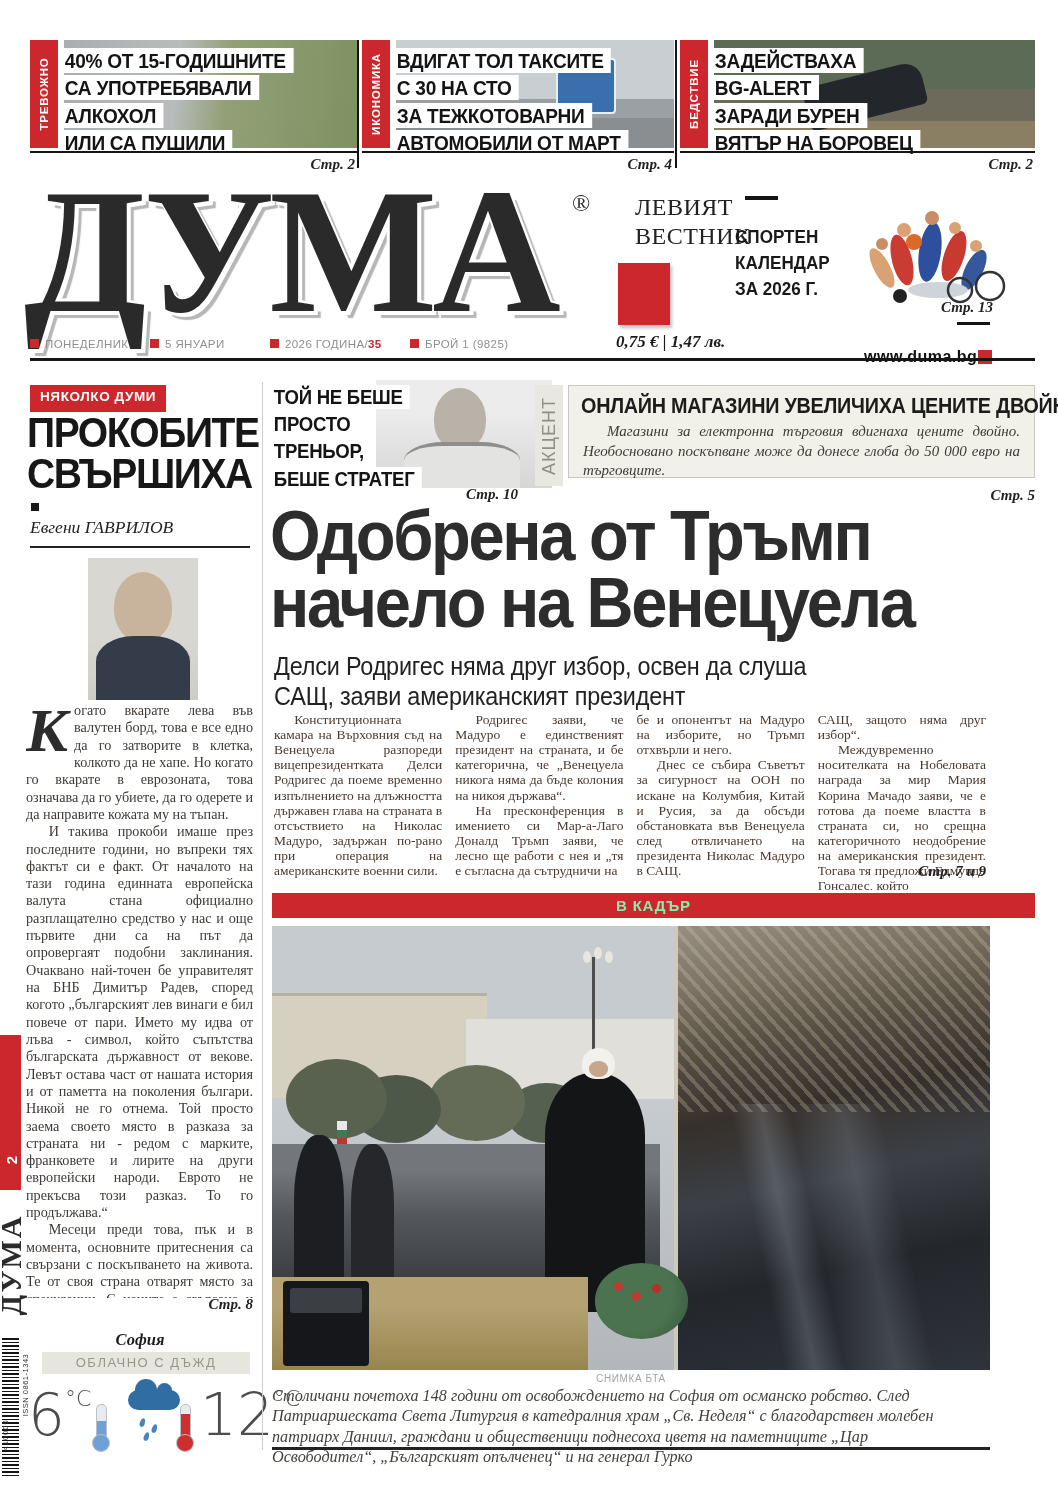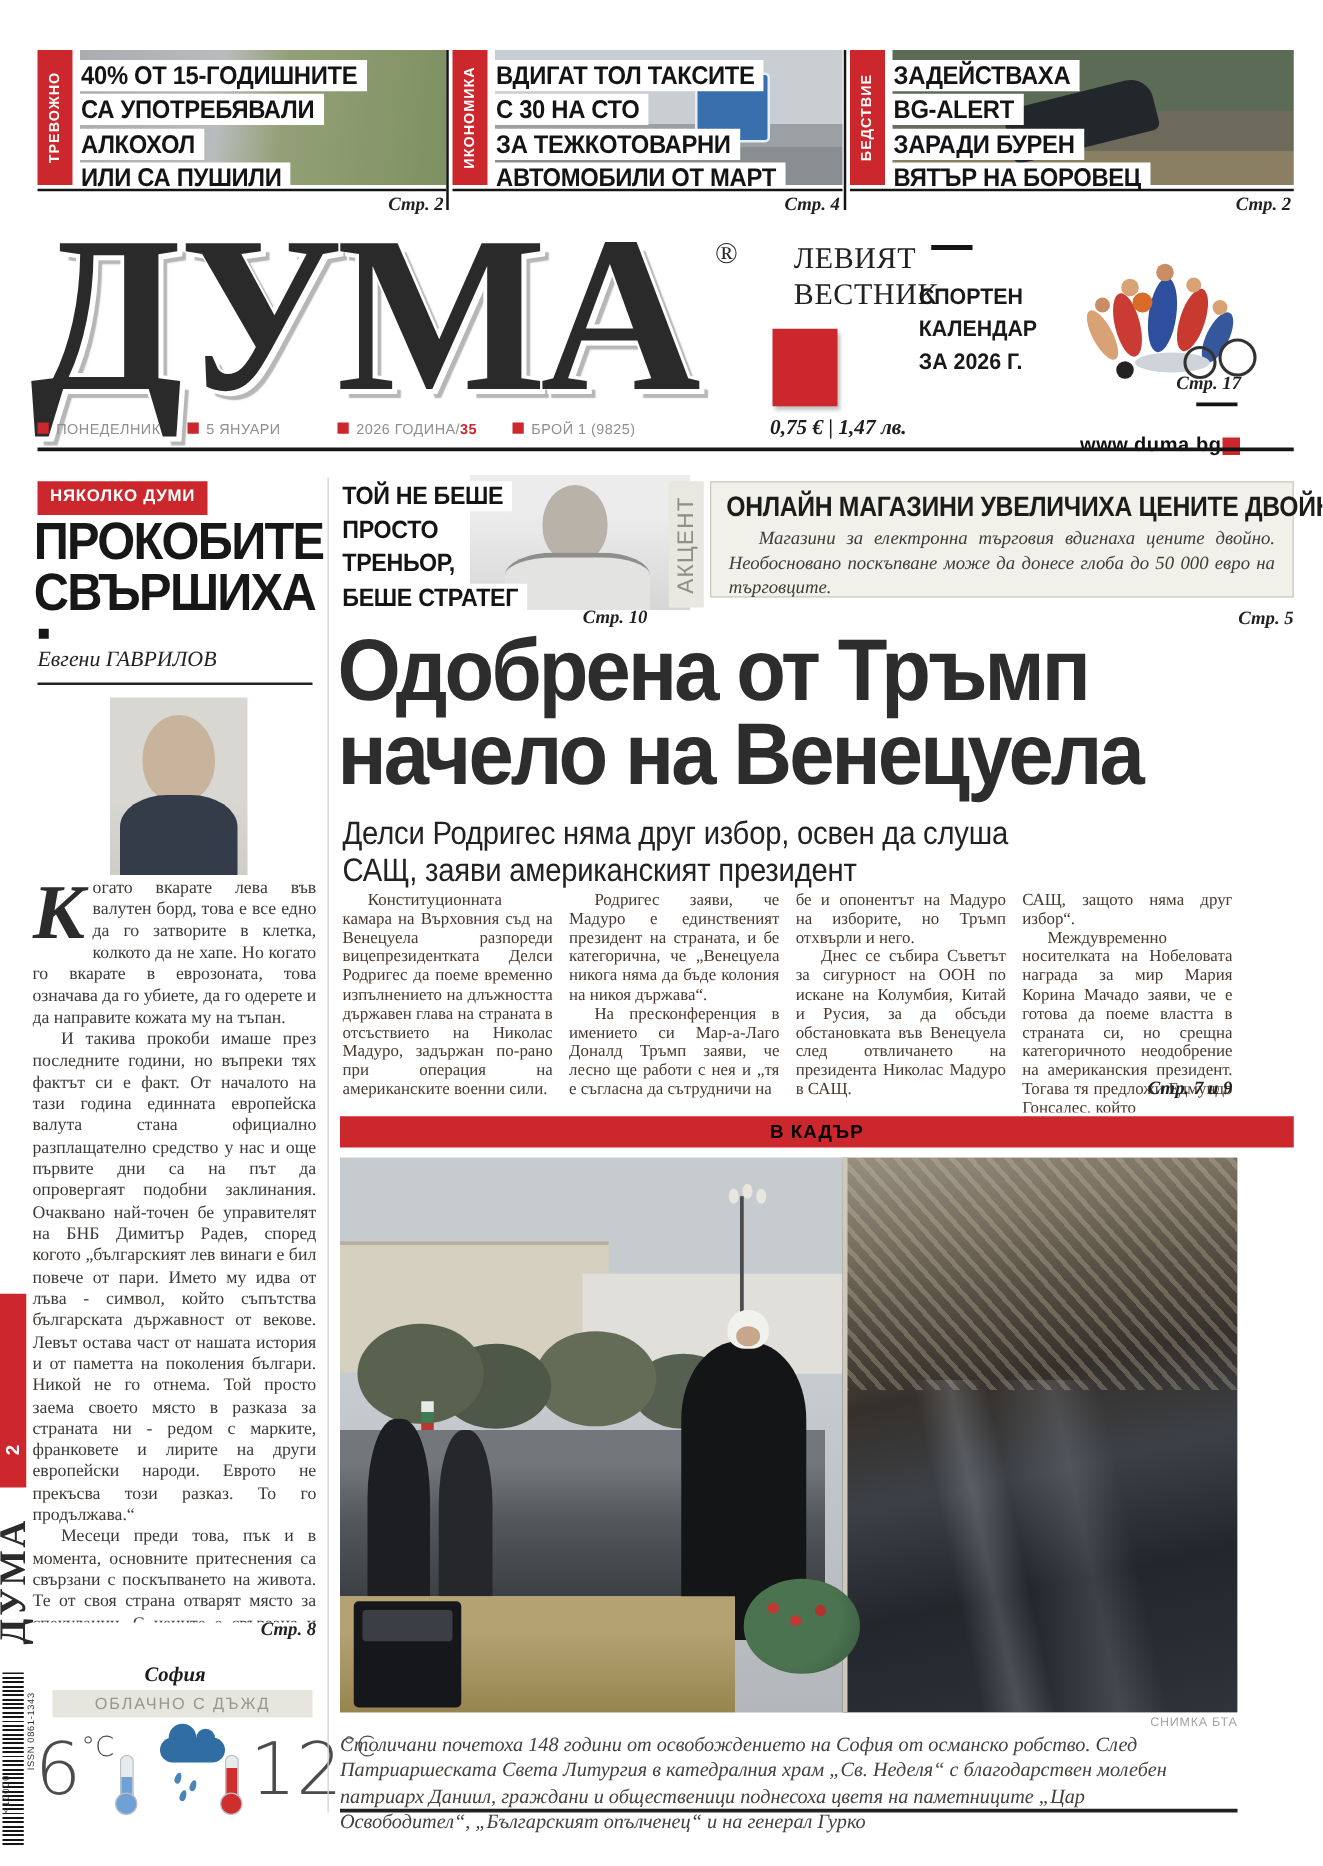--- a/index.html
+++ b/index.html
@@ -166,21 +166,21 @@
   .lead-cols { position:absolute; left:274px; top:712px; width:712px; height:178px; overflow:hidden;
                display:flex; gap:13px; }
   .lead-col  { flex:1 1 0; font-family:"Liberation Serif", serif; font-size:13.5px; line-height:1.12;
                color:#49392f; text-align:justify; }
   .lead-col p { margin:0; text-indent:1.5em; }
   .lead-col p.cont { text-indent:0; }
   .lead-ref { position:absolute; left:274px; top:863px; width:712px; text-align:right; background:transparent; }
 
   
   .kadr-bar { position:absolute; left:272px; top:893px; width:763px; height:25px; background:var(--accent);
-              color:#000000; font-weight:bold; font-size:15px; letter-spacing:0.8px; text-align:center;
+              color:#86efac; font-weight:bold; font-size:15px; letter-spacing:0.8px; text-align:center;
               line-height:25px; }
   .main-photo { position:absolute; left:272px; top:926px; width:718px; height:444px; overflow:hidden;
                 background:linear-gradient(180deg,#c6cbd0 0 40%,#b3b7bb 100%); }
   .mp { position:absolute; }
   .mp-bld1 { left:0; top:15%; width:30%; height:23%; background:#d6d0c0; border-top:3px solid #b7b1a2; }
   .mp-bld2 { left:27%; top:21%; width:30%; height:18%; background:#e1dfda; }
   .mp-trees { left:2%; top:30%; width:14%; height:18%; border-radius:50%; background:#59624f;
               box-shadow:60px 10px 0 -6px #4e5848, 140px 4px 0 -2px #646c58, 210px 14px 0 -10px #566050; }
   .mp-flag { left:9%; top:44%; width:10px; height:26px;
              background:linear-gradient(180deg,#e9e9e9 0 33%,#3e7a52 33% 66%,#b8372f 66%); }
@@ -205,21 +205,21 @@
   .mp-medge { left:56%; top:0; width:4px; height:100%; background:#cfc9bc; }
   .mp-wreath { left:45%; top:76%; width:13%; height:17%; border-radius:50%;
       background:radial-gradient(circle at 40% 40%, #4c7350 0 55%, #35553c 100%); }
   .mp-wreath::before { content:""; position:absolute; left:20%; top:24%; width:9px; height:9px;
       border-radius:50%; background:#c03a34; box-shadow:18px 10px 0 #c03a34, 38px 2px 0 #b2332e; }
   .mp-pave { left:0; top:79%; width:44%; height:21%;
       background:linear-gradient(180deg,#b5a273 0 30%,#97854f 100%); }
   .mp-speaker { left:1.5%; top:80%; width:12%; height:19%; border-radius:4px; background:#15171b; }
   .mp-speaker::before { content:""; position:absolute; left:8%; top:8%; width:84%; height:30%;
       border-radius:3px; background:#3b3e44; }
-  .credit { position:absolute; left:272px; top:1373px; width:718px; text-align:right; font-size:10px;
+  .credit { position:absolute; left:272px; top:1373px; width:718px; text-align:center; font-size:10px;
             letter-spacing:0.6px; color:#a3a3a3; }
   .caption { position:absolute; left:272px; top:1386px; width:702px; font-family:"Liberation Serif", serif;
              font-style:italic; font-size:16.2px; line-height:1.25; color:#45403c; }
   .bottom-rule { position:absolute; left:272px; top:1447px; width:718px; height:3px; background:#222; }
 </style>
 </head>
 <body>
 
 <div class="page" style="--accent:#cb272d">
 
@@ -291,21 +291,21 @@
       <circle cx="113" cy="38" r="6" fill="#d9a275"></circle>
         <circle cx="40" cy="54" r="6" fill="#c98e66"></circle>
       <circle cx="134" cy="56" r="6" fill="#d9a275"></circle>
       <circle cx="72" cy="52" r="8" fill="#d96a28"></circle>
       <ellipse cx="96" cy="100" rx="30" ry="8" fill="#cfd4da"></ellipse>
       <circle cx="148" cy="96" r="14" fill="none" stroke="#333" stroke-width="2.5"></circle>
       <circle cx="118" cy="100" r="12" fill="none" stroke="#333" stroke-width="2.5"></circle>
       <ellipse cx="58" cy="106" rx="7" ry="7" fill="#222"></ellipse>
     </svg>
   </div>
-  <div class="pref sp-ref">Стр. 17</div>
+  <div class="pref sp-ref">Стр. 13</div>
   <div class="sp-dash-bot"></div>
 
   <div class="dateline dl1"><span class="bullet"></span><span>ПОНЕДЕЛНИК</span></div>
   <div class="dateline dl2"><span class="bullet"></span><span>5 ЯНУАРИ</span></div>
   <div class="dateline dl3"><span class="bullet"></span><span>2026 ГОДИНА/</span><span class="dl-red">35</span></div>
   <div class="dateline dl4"><span class="bullet"></span><span>БРОЙ 1 (9825)</span></div>
 
   <div class="website">www.duma.bg</div>
   <div class="website-dot"></div>
   <div class="mast-rule"></div>

